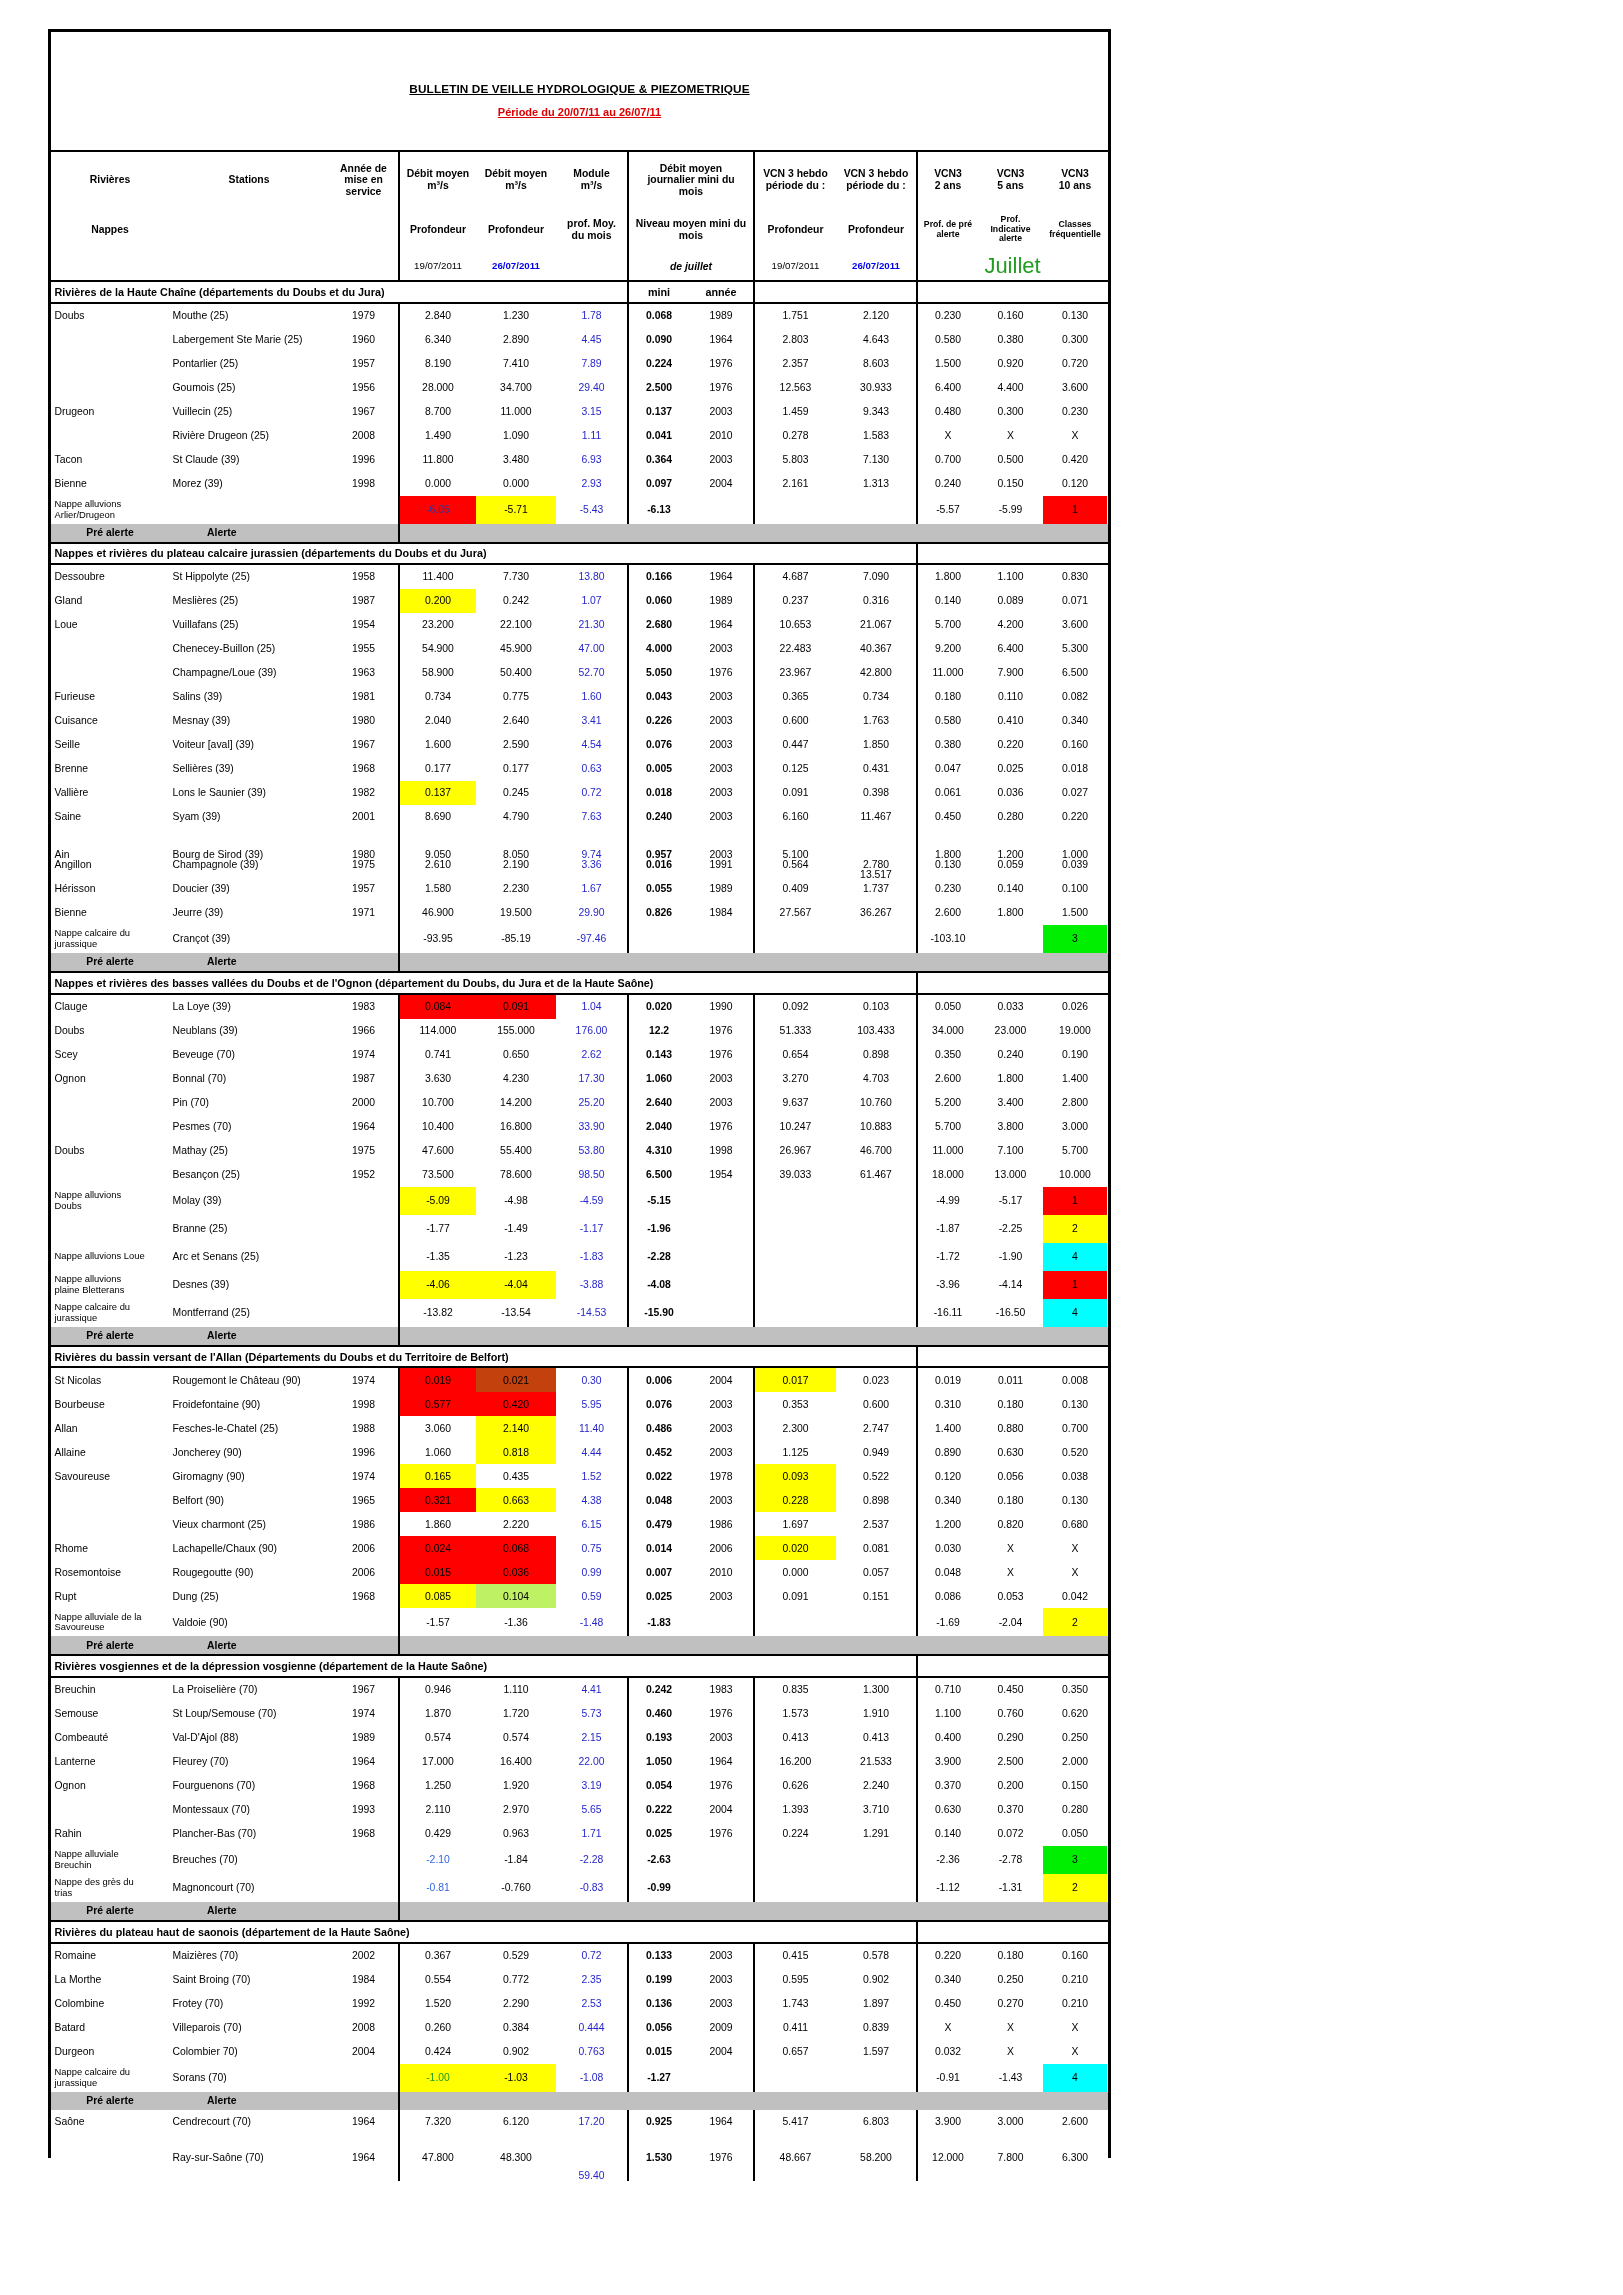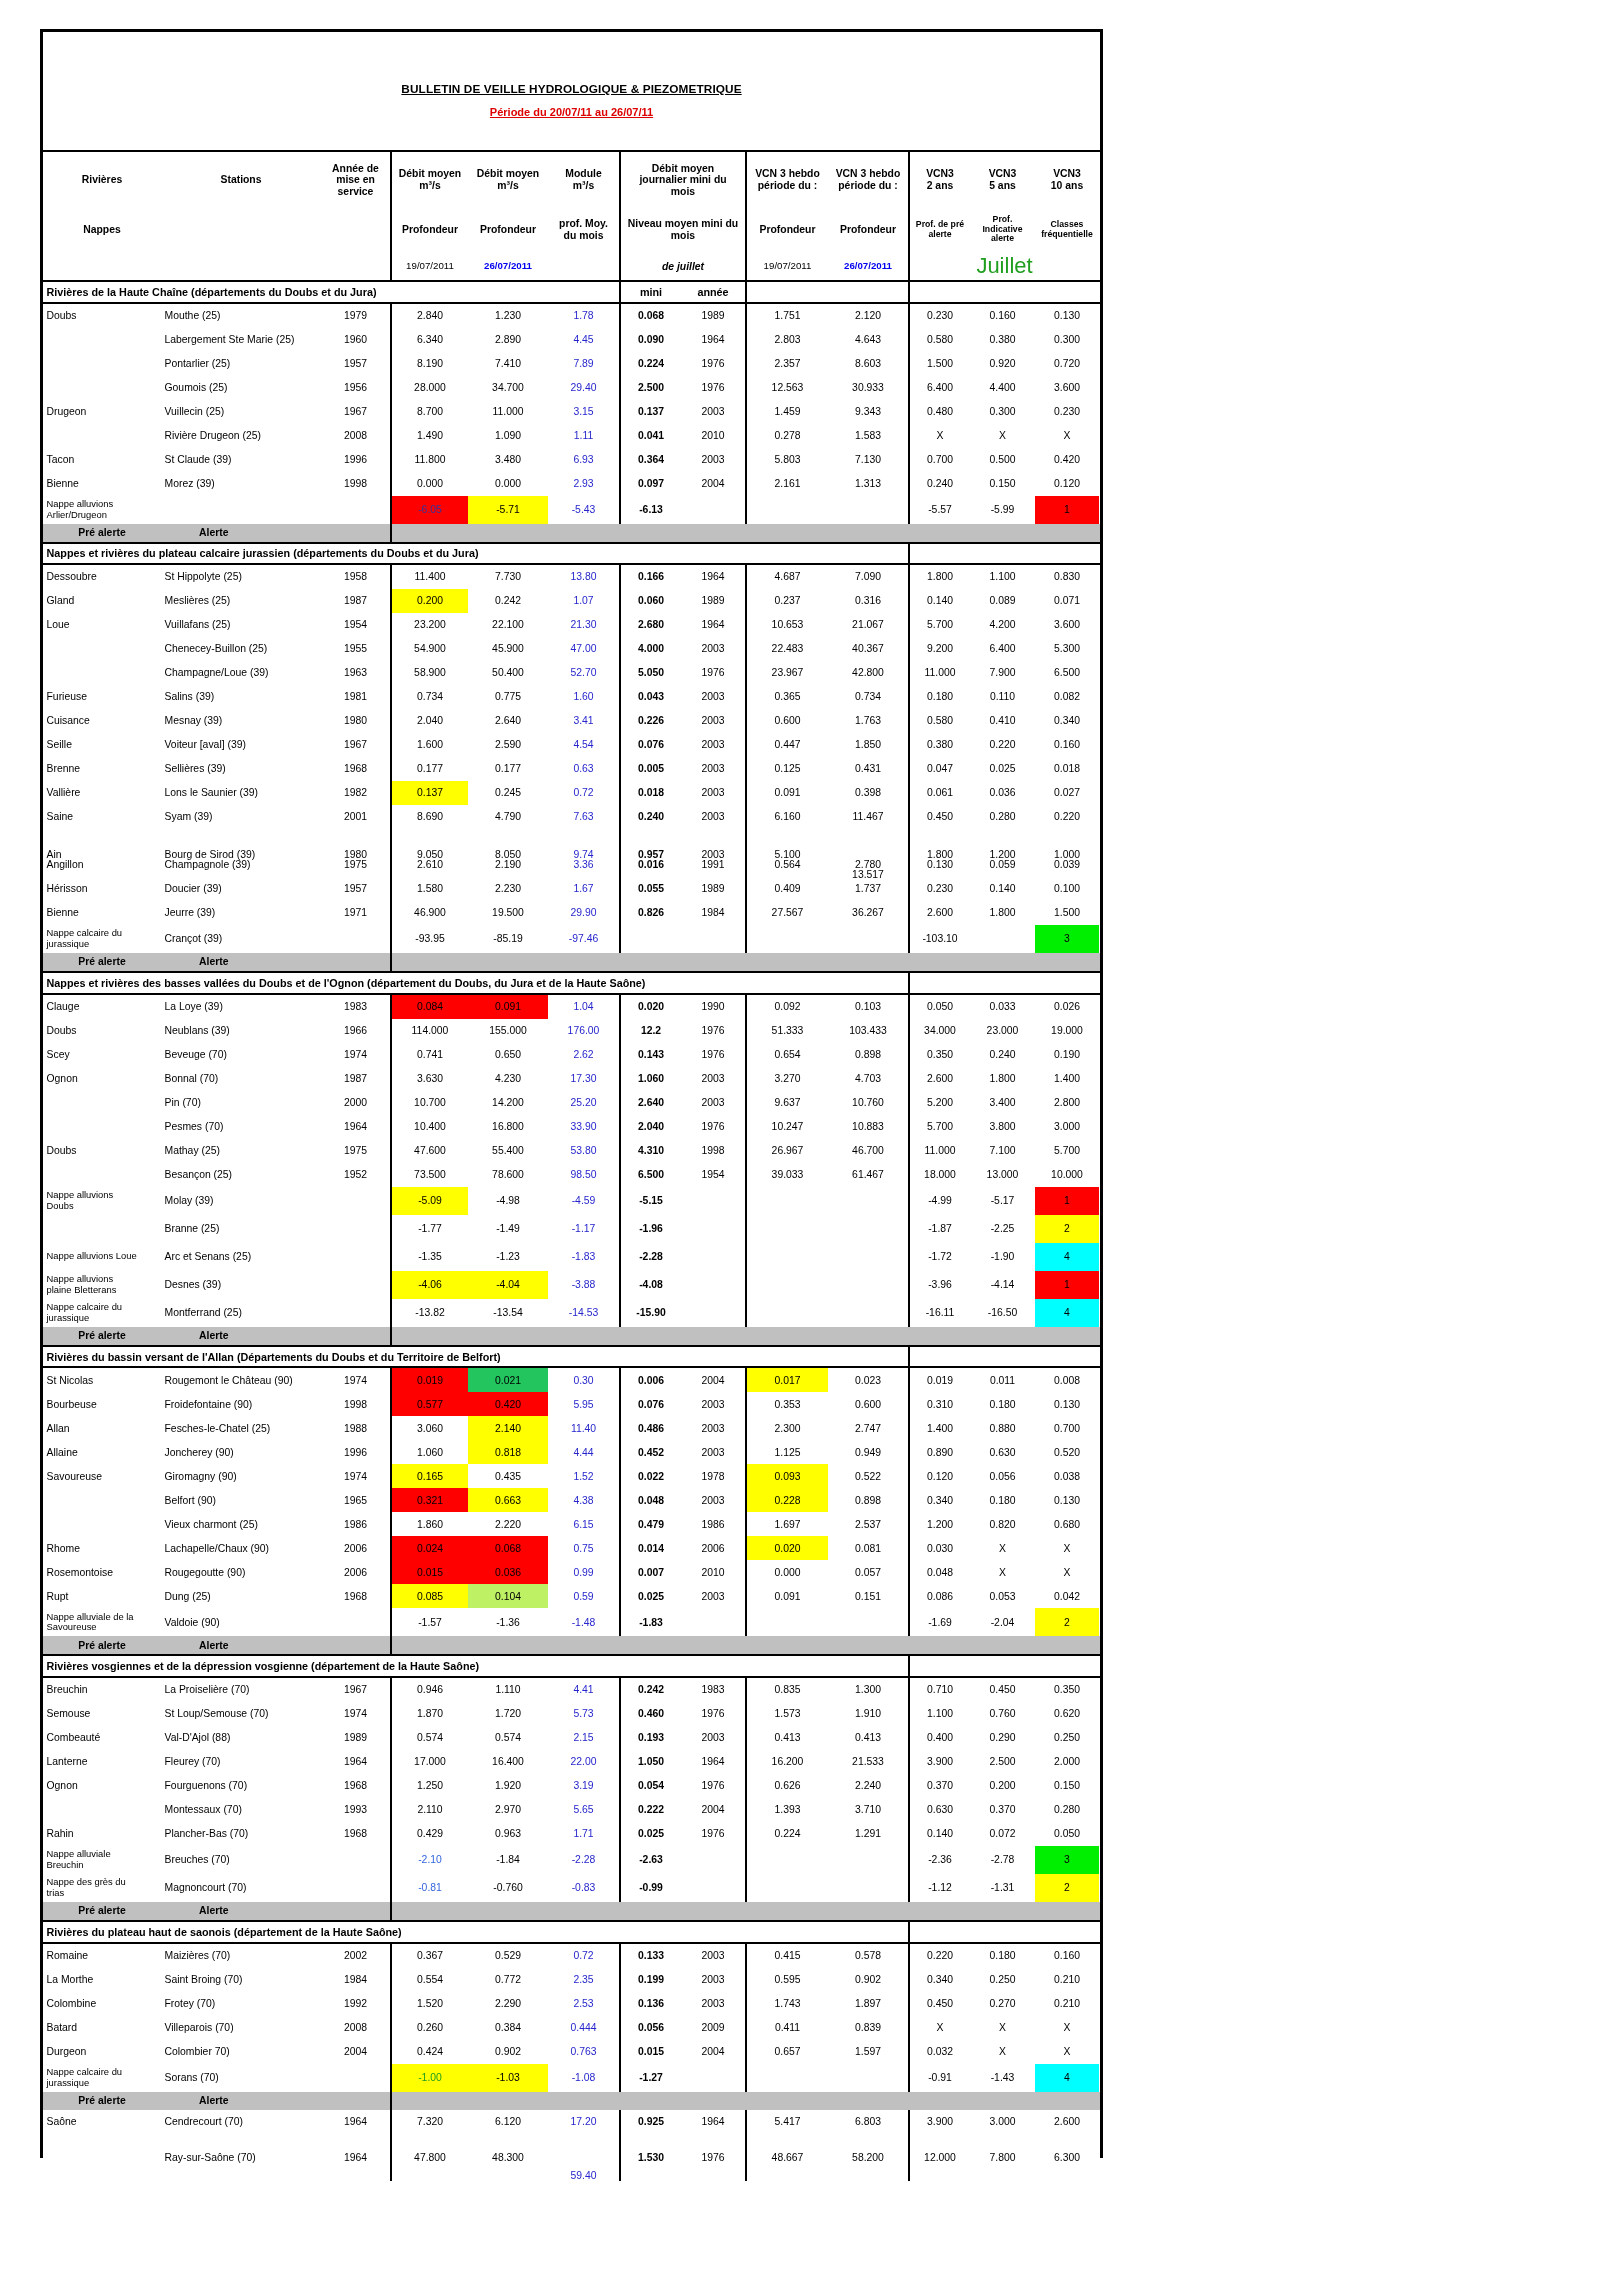--- a/index.html
+++ b/index.html
@@ -3,21 +3,21 @@
 <meta charset="utf-8">
 <style>
   html,body{margin:0;padding:0;background:#ffffff;}
   body{
     width:1623px;height:2295px;position:relative;
     font-family:"Liberation Sans", sans-serif;color:#000;
     -webkit-font-smoothing:antialiased;
   }
   *{box-sizing:border-box;}
   .bulletin{
-    position:absolute;left:40px;top:29px;width:1063px;
+    position:absolute;left:48px;top:29px;width:1063px;
     border:3.5px solid #000;border-bottom:none;background:#fff;
   }
   
   .title-block{height:118px;padding-top:50px;text-align:center;}
   .t1{font-size:11.8px;font-weight:bold;text-decoration:underline;letter-spacing:0.1px;}
   .t2{margin-top:9.7px;font-size:11px;font-weight:bold;color:#dd0000;text-decoration:underline;}
   
   .trow{display:grid;grid-template-columns:118px 160px 69px 78px 80px 71px 62px 64px 83px 80px 62px 65px 64px;align-items:center;}
   .cell{height:100%;display:flex;align-items:center;justify-content:center;
         font-size:10.4px;white-space:pre-line;text-align:center;line-height:1.12;}
@@ -709,21 +709,21 @@
       </div>
       <div class="trow r-title">
         <div class="cell al" style="grid-column: 1 / span 10;">Rivières du bassin versant de l'Allan (Départements du Doubs et du Territoire de Belfort)</div>
         <div class="cell gl" style="grid-column: 11 / span 3;"></div>
       </div>
       <div class="trow r-data">
         <div class="cell al" style="grid-column: 1;">St Nicolas</div>
         <div class="cell al" style="grid-column: 2;">Rougemont le Château (90)</div>
         <div class="cell ac" style="grid-column: 3;">1974</div>
         <div class="cell ac gl" style="grid-column: 4; background: rgb(255, 0, 0);">0.019</div>
-        <div class="cell ac" style="grid-column: 5; background: #22c55e;">0.021</div>
+        <div class="cell ac" style="grid-column: 5; background: #c2410c;">0.021</div>
         <div class="cell ac blue" style="grid-column: 6;">0.30</div>
         <div class="cell ac bold gl" style="grid-column: 7;">0.006</div>
         <div class="cell ac" style="grid-column: 8;">2004</div>
         <div class="cell ac gl" style="grid-column: 9; background: rgb(255, 255, 0);">0.017</div>
         <div class="cell ac" style="grid-column: 10;">0.023</div>
         <div class="cell ac gl" style="grid-column: 11;">0.019</div>
         <div class="cell ac" style="grid-column: 12;">0.011</div>
         <div class="cell ac" style="grid-column: 13;">0.008</div>
       </div>
       <div class="trow r-data">

